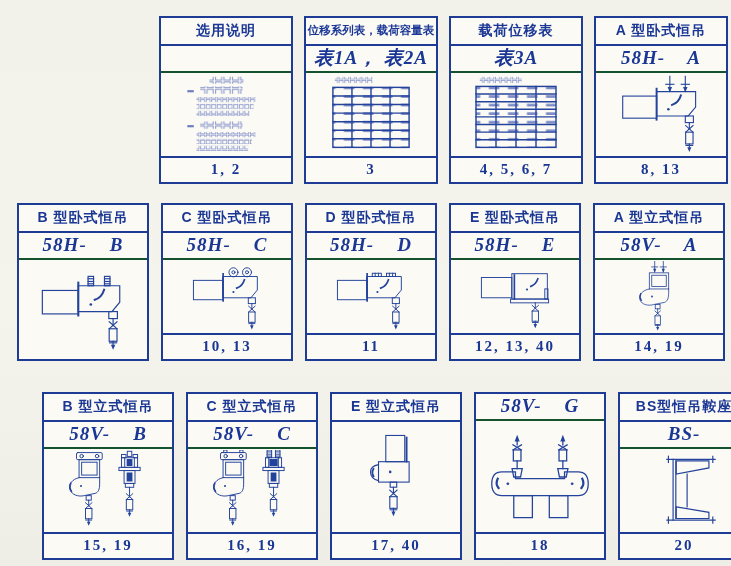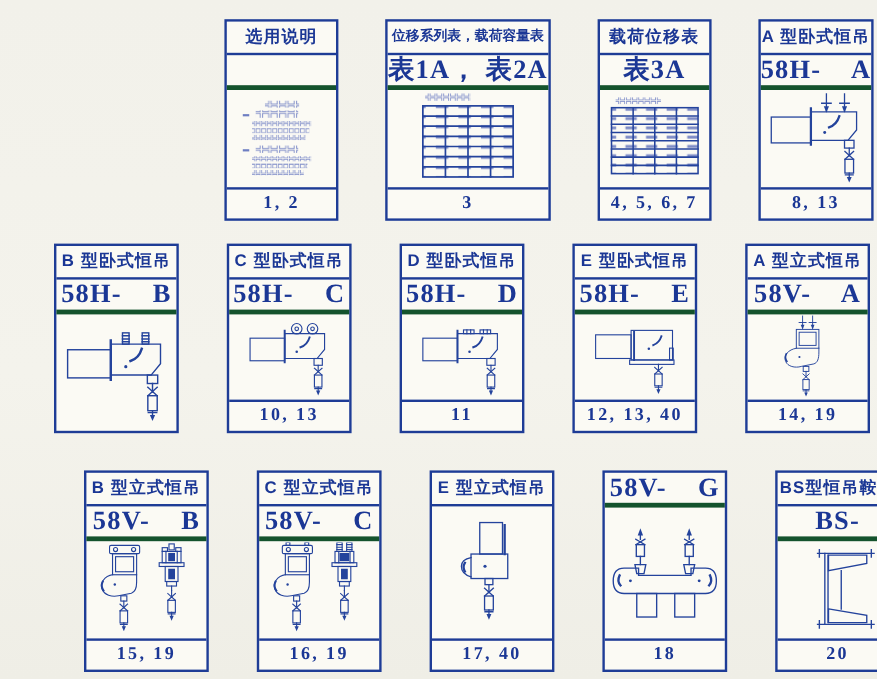--- a/index.html
+++ b/index.html
@@ -9,32 +9,32 @@
     font-family:"Liberation Sans", sans-serif;
   }
   .sheet{position:absolute;inset:0;background:linear-gradient(180deg,#f2f1ea 0%,#f4f3ec 55%,#efeee6 100%);}
   .row{position:absolute;display:flex;}
   #row1{left:159px;top:16px;width:569px;height:168px;gap:11px;}
   #row2{left:17px;top:203px;width:708px;height:158px;gap:12px;}
   #row3{left:17px;top:392px;width:708px;height:168px;gap:12px;padding-left:25px;}
   .cell{
     flex:1;display:flex;flex-direction:column;
     border:2px solid #1e3c96;background:#fbfaf4;
-    box-sizing:border-box;color:#1b3795;margin-left:28px;
+    box-sizing:border-box;color:#1b3795;
   }
   .t{
     height:26px;line-height:25px;border-bottom:2px solid #1e3c96;
     text-align:center;font-size:14px;font-weight:bold;letter-spacing:1px;
     white-space:nowrap;overflow:hidden;
   }
   .t.small{font-size:11.5px;letter-spacing:0;}
   .s{
-    height:25px;line-height:24px;border-bottom:4px solid #14532d;
-    text-align:center;font-size:22px;font-weight:bold;white-space:pre;
-    font-family:"Liberation Serif", serif;letter-spacing:1px;
+    height:25px;line-height:24px;border-bottom:2px solid #14532d;
+    text-align:center;font-size:19px;font-weight:bold;white-space:pre;
+    font-family:"Liberation Serif", serif;letter-spacing:1px;font-style:italic;
   }
   .b{
     flex:1;min-height:0;display:flex;align-items:center;justify-content:center;
     overflow:hidden;padding:1px;
   }
   .b svg{max-height:100%;max-width:100%;}
   .p{
     height:24px;line-height:22px;border-top:2px solid #1e3c96;
     text-align:center;font-size:15px;font-weight:bold;
     font-family:"Liberation Serif", serif;letter-spacing:2px;white-space:pre;

